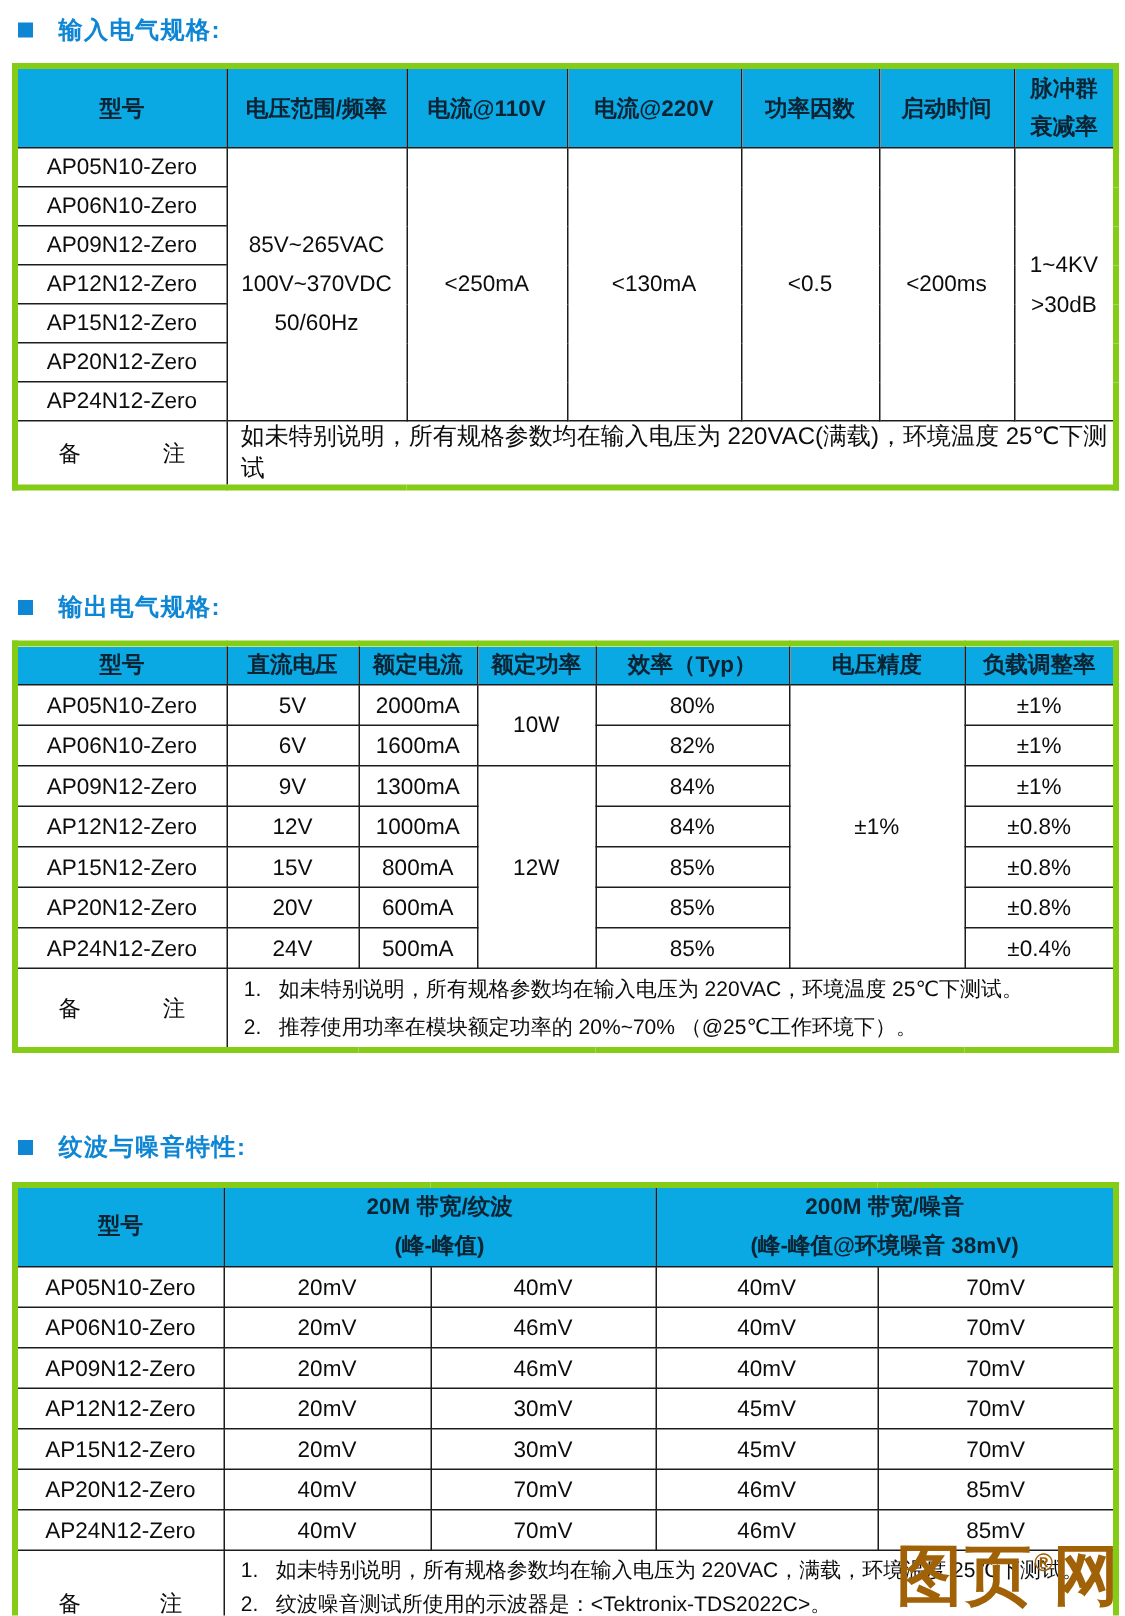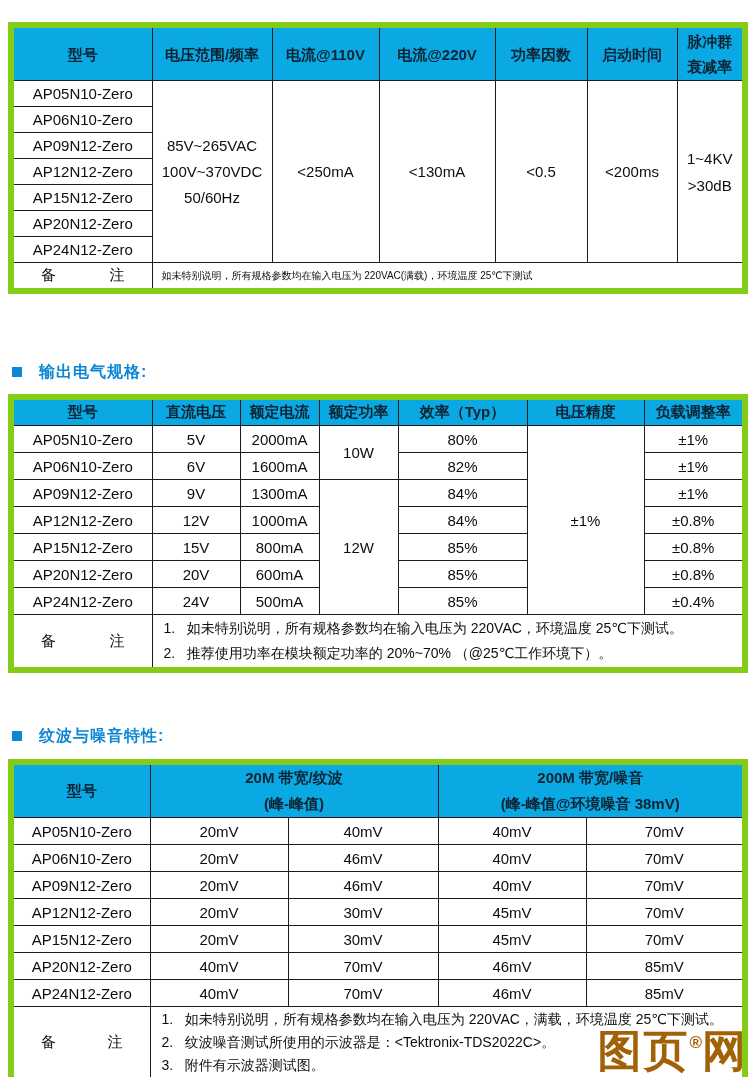--- a/index.html
+++ b/index.html
@@ -21,21 +21,21 @@
     width:10px; height:10px; background:#0e86d4;
     margin-right:17px; flex:0 0 auto;
   }
   .title-text {
     font-size:16px; font-weight:bold; color:#0e86d4;
     letter-spacing:1px; white-space:nowrap;
   }
 
   table {
     border-collapse:collapse; table-layout:fixed;
-    width:734px; border:6px solid #84cc16;
+    width:734px; border:4px solid #84cc16;
     margin-top:12px;
   }
   th, td {
     border:1px solid #1c1c1c;
     text-align:center; vertical-align:middle;
     padding:0; font-size:15px; overflow:hidden;
   }
   th {
     background:#0aa9e3; color:#0c2333;
     font-weight:bold;
@@ -60,21 +60,21 @@
   .t3 tbody td { height:26px; }
 
   .sec2 { margin-top:68px; }
   .sec3 { margin-top:53px; }
 
   .note-label {
     display:flex; justify-content:space-between;
     padding:0 27px; font-size:15px;
   }
   .note-single {
-    text-align:left; padding-left:9px; font-size:10px;
+    text-align:left; padding-left:9px; font-size:16px;
     white-space:pre-wrap;
   }
   .note-lines { text-align:left; padding-left:11px; }
   .note-line {
     font-size:14px; line-height:25px;
     white-space:pre-wrap; text-align:left;
   }
   .t2 .note-cell { height:52px; }
   .t3 .note-cell { height:70px; }
   .t3 .note-line { line-height:23px; }
@@ -90,20 +90,24 @@
     font-size:17px; font-weight:bold;
     vertical-align:18px; letter-spacing:0;
   }
 </style>
 </head>
 <body>
 
 <div class="page">
 
   <div class="section sec1">
+    <div class="title-row">
+      <span class="bullet"></span>
+      <span class="title-text">输入电气规格:</span>
+    </div>
 
     <table class="t1">
       <colgroup>
         <col style="width:141px">
           <col style="width:120px">
           <col style="width:107px">
         <col style="width:116px">
           <col style="width:92px">
           <col style="width:90px">
           <col style="width:68px">

